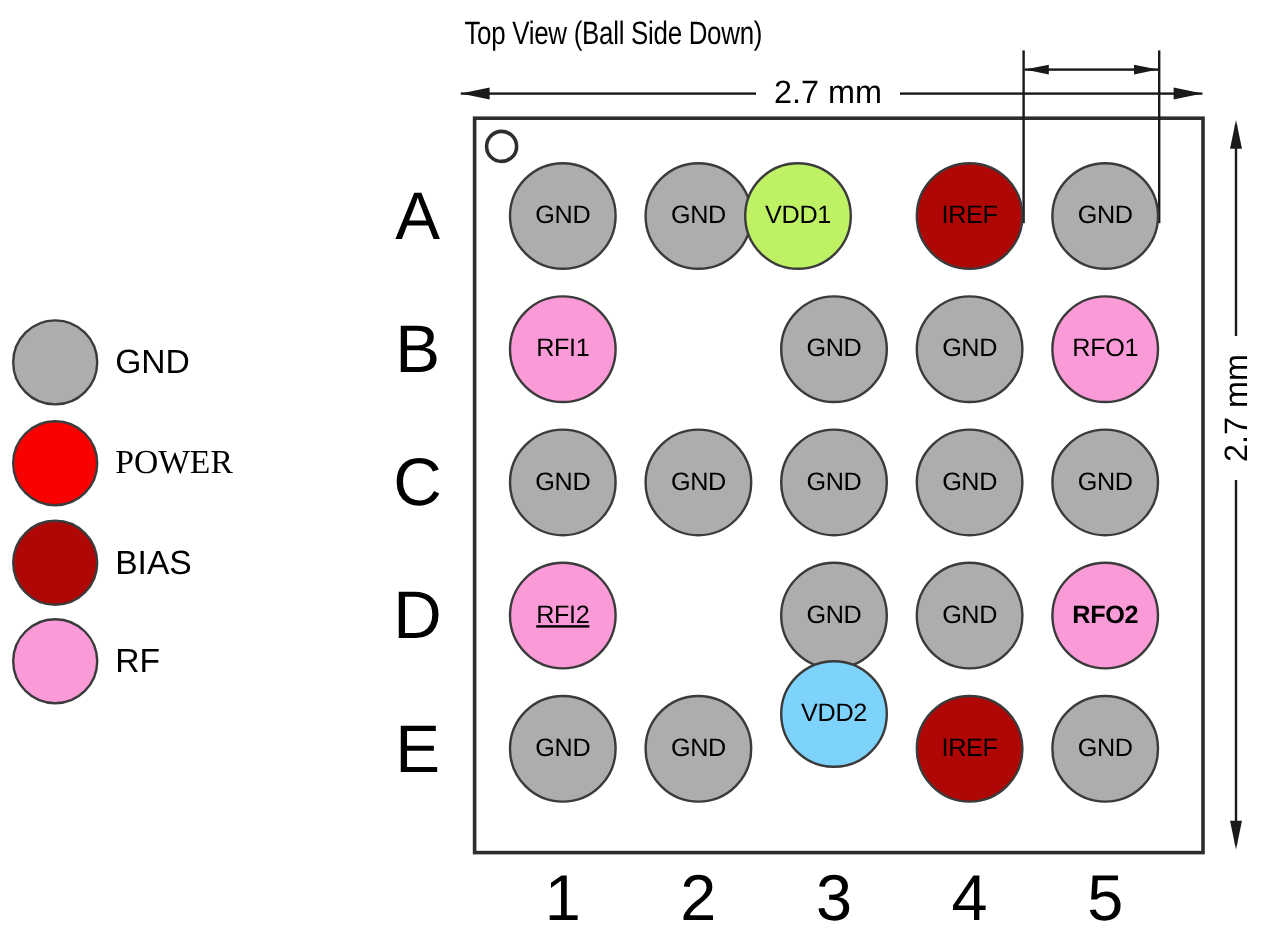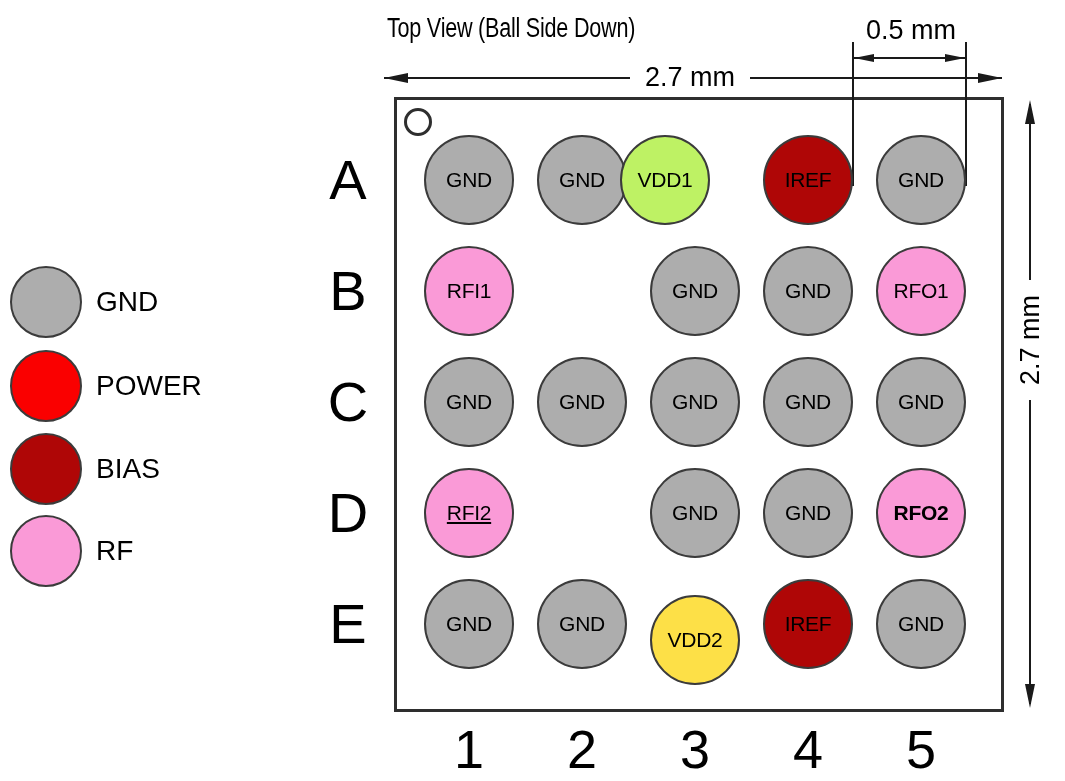--- a/index.html
+++ b/index.html
@@ -71,38 +71,37 @@
 <body>
 
 <div class="canvas">
 
   <div class="title">Top View (Ball Side Down)</div>
 
   <div id="legend">
       <div class="legend-swatch" style="top: 266px; background: rgb(173, 173, 173);"></div>
       <div class="legend-label" style="top: 285px;">GND</div>
       <div class="legend-swatch" style="top: 350px; background: rgb(250, 0, 0);"></div>
-      <div class="legend-label" style="top: 369px;">POWER</div>
+      <div class="legend-label" style="top: 369px; font-family: Liberation Serif, serif;">POWER</div>
       <div class="legend-swatch" style="top: 433px; background: rgb(175, 6, 6);"></div>
       <div class="legend-label" style="top: 452px;">BIAS</div>
       <div class="legend-swatch" style="top: 515px; background: rgb(250, 154, 215);"></div>
       <div class="legend-label" style="top: 534px;">RF</div>
     </div>
 
   <div class="dline" style="left:384px; top:77px; width:618px; height:2px;"></div>
   <div class="arr arr-left" style="left:384px; top:73px;"></div>
   <div class="arr arr-right" style="left:978px; top:73px;"></div>
   <div class="dim-label" style="left:630px; top:62px; width:120px;">2.7 mm</div>
 
   <div class="dline" style="left:852px; top:42px; width:2px; height:144px;"></div>
   <div class="dline" style="left:965px; top:42px; width:2px; height:144px;"></div>
   <div class="dline" style="left:854px; top:57px; width:111px; height:2px;"></div>
   <div class="arr arr-left-sm" style="left:854px; top:54px;"></div>
   <div class="arr arr-right-sm" style="left:945px; top:54px;"></div>
-  <div class="dim-label" style="left:851px; top:15px; width:120px; background:transparent;">0.5 mm</div>
 
   <div class="package"></div>
   <div class="pin1"></div>
 
   <div id="grid">
       <div class="ball" style="left: 424px; top: 135px; background: rgb(173, 173, 173);">
         <span class="ball-label">GND</span>
       </div>
       <div class="ball" style="left: 537px; top: 135px; background: rgb(173, 173, 173);">
         <span class="ball-label">GND</span>
@@ -154,21 +153,21 @@
       </div>
       <div class="ball" style="left: 876px; top: 468px; background: rgb(250, 154, 215); font-weight: bold;">
         <span class="ball-label">RFO2</span>
       </div>
       <div class="ball" style="left: 424px; top: 579px; background: rgb(173, 173, 173);">
         <span class="ball-label">GND</span>
       </div>
       <div class="ball" style="left: 537px; top: 579px; background: rgb(173, 173, 173);">
         <span class="ball-label">GND</span>
       </div>
-      <div class="ball" style="left: 650px; top: 595px; background: #fde047;">
+      <div class="ball" style="left: 650px; top: 550px; background: #7dd3fc;">
         <span class="ball-label">VDD2</span>
       </div>
       <div class="ball" style="left: 763px; top: 579px; background: rgb(175, 6, 6);">
         <span class="ball-label">IREF</span>
       </div>
       <div class="ball" style="left: 876px; top: 579px; background: rgb(173, 173, 173);">
         <span class="ball-label">GND</span>
       </div>
       <div class="axis-label row-label" style="left: 298px; top: 147px;">A</div>
       <div class="axis-label row-label" style="left: 298px; top: 258px;">B</div>

